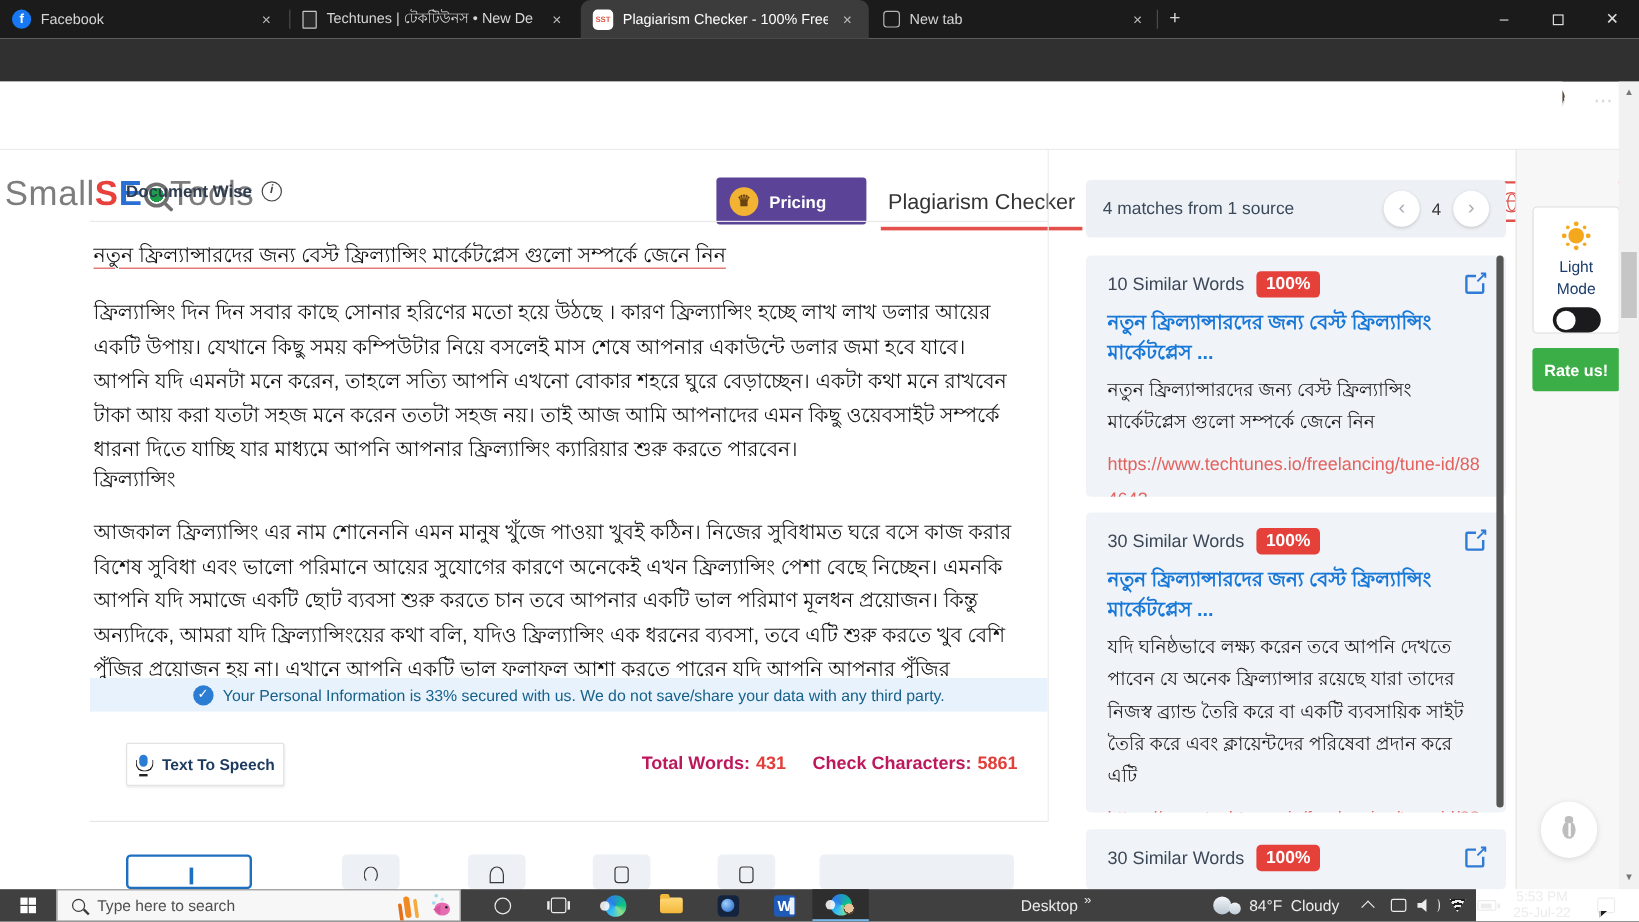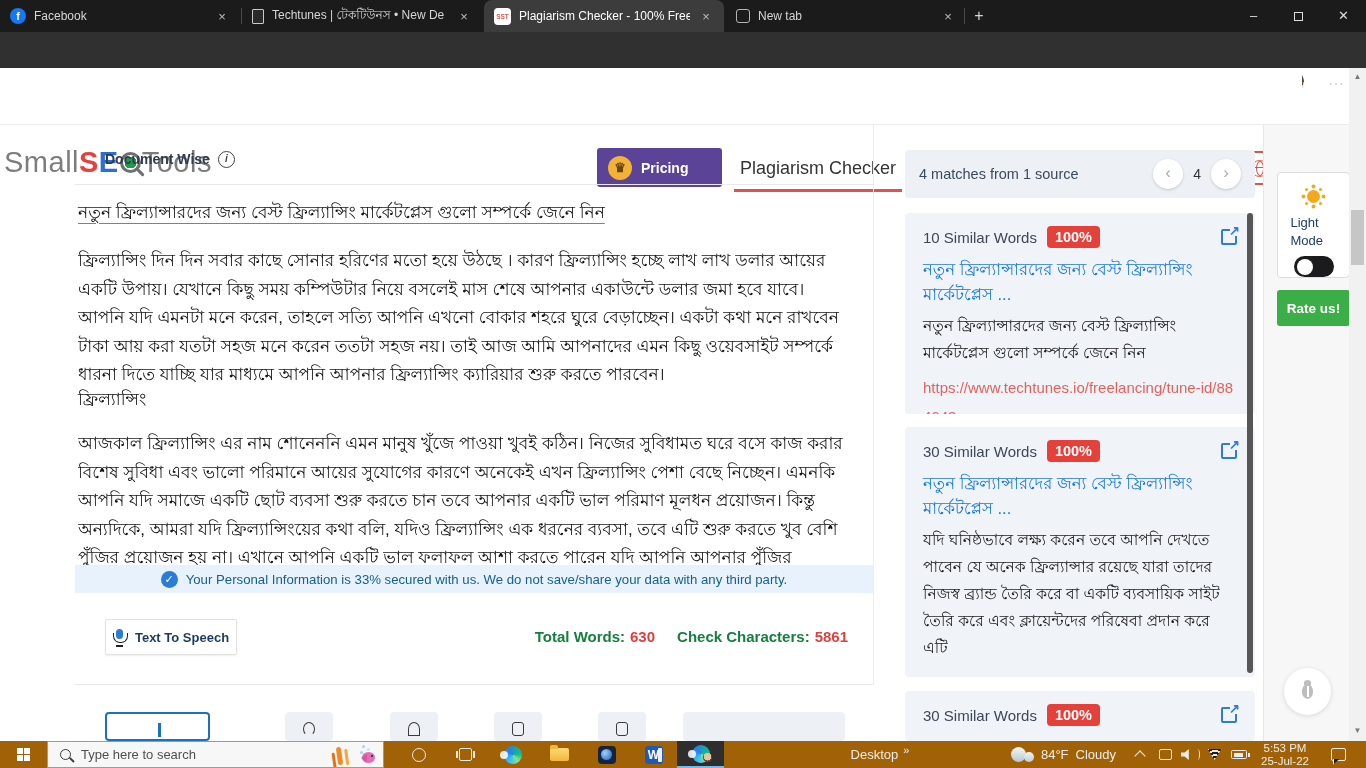--- a/index.html
+++ b/index.html
@@ -99,21 +99,21 @@
           text-align:center;line-height:17px;flex:0 0 auto}
   .tts{left:105px;top:619px;width:132px;height:36px;background:#fff;border:1px solid #e2e2e2;border-radius:2px;
        box-shadow:0 1px 2px rgba(0,0,0,.07);display:flex;align-items:center;justify-content:center;gap:9px;
        font-size:13px;color:#1d3b5e;font-weight:600}
   .mic{width:13px;height:17px;position:relative}
   .mic .body{position:absolute;left:3px;top:0;width:7px;height:10px;background:#2b7cd3;border-radius:3.5px}
   .mic::before{content:"";position:absolute;left:0;top:4px;width:13px;height:9px;border:1.5px solid #222;
                border-top:none;border-radius:0 0 7px 7px}
   .mic::after{content:"";position:absolute;left:3px;bottom:-1px;width:7px;height:1.5px;background:#222}
   .totals{left:450px;top:628px;width:398px;display:flex;justify-content:flex-end;gap:22px;font-size:15px}
-  .tl{color:#15803d;font-weight:700}
+  .tl{color:#be185d;font-weight:700}
   .tv{color:#e23e3a;font-weight:700;margin-left:5px}
   .doc-hline2{left:75px;top:684px;width:798px;height:1px;background:#e6e6e6}
   
   .pb1{left:105px;top:712px;width:105px;height:29px;border:2px solid #1f6fc0;border-radius:4px;background:#fff}
   .pb1::after{content:"";position:absolute;left:50%;top:9px;width:3px;height:14px;background:#1f6fc0}
   .pbs{top:712px;width:48px;height:29px;background:#edf0f4;border-radius:4px;display:flex;justify-content:center;
        padding-top:10px}
   .pbs span{width:12px;height:14px;border:1.6px solid #3a3a3a;border-radius:3px}
   .pbs.r span{border-radius:50%;border-bottom-color:transparent}
   .pbs.p span{border-radius:50% 50% 0 0}
@@ -133,53 +133,53 @@
          overflow:hidden}
   .m1{top:213px;height:201px}
   .m2{top:427px;height:250px}
   .m3{top:691px;height:50px}
   .m-row{display:flex;align-items:center;gap:10px}
   .m-words{font-size:15px;color:#3c4858}
   .m-badge{background:#e5403a;color:#fff;font-weight:700;font-size:14.5px;padding:3px 8px;border-radius:4px}
   .m-ext{margin-left:auto;width:16px;height:16px;border:2px solid #2e7cd6;border-radius:2px;position:relative}
   .m-ext::before{content:"";position:absolute;top:-4px;right:-4px;width:9px;height:9px;background:#f0f3f7}
   .m-ext::after{content:"\2197";position:absolute;top:-8px;right:-5px;font-size:13px;font-weight:700;color:#2e7cd6}
-  .m-title{margin-top:9px;font-size:16.5px;font-weight:400;color:#1878d8;line-height:25px}
+  .m-title{margin-top:9px;font-size:16.5px;font-weight:700;color:#1878d8;line-height:25px}
   .m-snip{margin-top:5px;font-size:15.5px;color:#1c1c1c;line-height:27px}
   .m-url{margin-top:7px;font-size:15px;color:#e2625e;line-height:29px;word-break:break-all}
   .list-scroll{left:1247px;top:213px;width:6px;height:460px;background:#565656;border-radius:3px}
 
   
   .rstrip{left:1263px;top:125px;width:86px;height:616px;background:#f7f7f7;border-left:1px solid #e8e8e8}
   .light-card{left:1277px;top:172px;width:73px;height:106px;background:#fff;border:1px solid #ddd;border-radius:4px;
               display:flex;flex-direction:column;align-items:center;padding-top:9px;gap:3px}
   .sunwrap{width:30px;height:30px;display:flex;align-items:center;justify-content:center}
   .sun{width:13px;height:13px;border-radius:50%;background:#f5a81c;
        box-shadow:0 -10px 0 -4.5px #f5a81c,0 10px 0 -4.5px #f5a81c,-10px 0 0 -4.5px #f5a81c,10px 0 0 -4.5px #f5a81c,
                   -7px -7px 0 -5px #f5a81c,7px -7px 0 -5px #f5a81c,-7px 7px 0 -5px #f5a81c,7px 7px 0 -5px #f5a81c}
-  .lm-text{font-size:13px;color:#1c3c6e;line-height:18px;width:46px}
+  .lm-text{font-size:13px;color:#1c3c6e;text-align:center;line-height:18px;width:46px}
   .toggle{width:40px;height:22px;background:#1b1b1d;border-radius:11px;position:relative;margin-top:3px}
   .toggle .knob{position:absolute;left:3px;top:3px;width:16px;height:16px;background:#fff;border-radius:50%}
   .rate{left:1277px;top:290px;width:73px;height:36px;background:#3cae47;border-radius:3px;color:#fff;
         font-weight:700;font-size:13.5px;display:flex;align-items:center;justify-content:center}
   .bugbtn{left:1284px;top:668px;width:47px;height:47px;border-radius:50%;background:#fff;
           box-shadow:0 1px 5px rgba(0,0,0,.13);display:flex;align-items:center;justify-content:center}
   .bug{width:11px;height:15px;background:#bdbdbd;border-radius:6px/8px;position:relative}
   .bug::before{content:"";position:absolute;left:2px;top:-4px;width:7px;height:5px;background:#bdbdbd;
                border-radius:50% 50% 0 0}
   .bug::after{content:"";position:absolute;left:5px;top:2px;width:1.5px;height:11px;background:#fff}
 
   
   .bscroll{left:1349px;top:68px;width:17px;height:673px;background:#f1f1f1;color:#777;font-size:8px;text-align:center}
   .bscroll .upa{position:absolute;top:4px;left:0;width:17px}
   .bscroll .dna{position:absolute;bottom:6px;left:0;width:17px}
   .bthumb{left:1351px;top:210px;width:13px;height:55px;background:#c6c6c6}
 
   
-  .taskbar{left:0;top:741px;width:1366px;height:27px;background:#a16207}
+  .taskbar{left:0;top:741px;width:1230px;height:27px;background:#404040}
   .tk{position:absolute;top:0;height:27px;display:flex;align-items:center;justify-content:center}
   .winlogo{width:14px;height:14px;display:grid;grid-template-columns:6px 6px;grid-template-rows:6px 6px;gap:1.5px}
   .winlogo i{background:#fdfdfd}
   .tsearch{left:47px;width:337px;background:#f7f7f7;border:1px solid #9a9a9a;gap:10px;justify-content:flex-start;
            padding-left:12px;position:absolute;overflow:hidden}
   .magd{width:11px;height:11px;border:1.7px solid #3a3a3a;border-radius:50%;position:relative;flex:0 0 auto}
   .magd::after{content:"";position:absolute;right:-5px;bottom:-2px;width:6px;height:1.7px;background:#3a3a3a;
                transform:rotate(45deg)}
   .tsearch .ph{font-size:13px;color:#4f4f4f}
   .deco{position:absolute;right:2px;top:1px;width:58px;height:25px}
@@ -331,21 +331,21 @@
     <span>Your Personal Information is 33% secured with us. We do not save/share your data with any third party.</span>
   </div>
 
   <div class="a tts">
     <span class="mic">
         <span class="body"></span>
       </span>
     <span>Text To Speech</span>
   </div>
   <div class="a totals">
-    <span><span class="tl">Total Words:</span><span class="tv">630</span></span>
+    <span><span class="tl">Total Words:</span><span class="tv">431</span></span>
     <span><span class="tl">Check Characters:</span><span class="tv">5861</span></span>
   </div>
   <div class="a doc-hline2"></div>
 
   <div class="a pb1"></div>
   <div class="a pbs r" style="left:285px">
       <span></span>
     </div>
   <div class="a pbs p" style="left:390px">
       <span></span>

